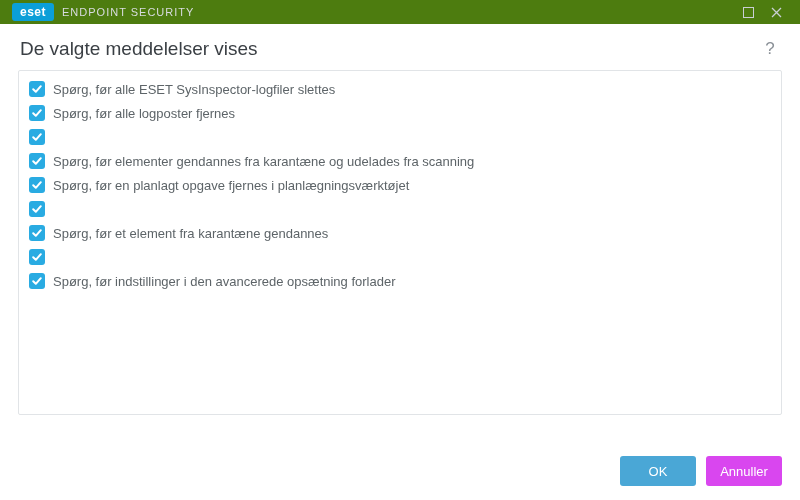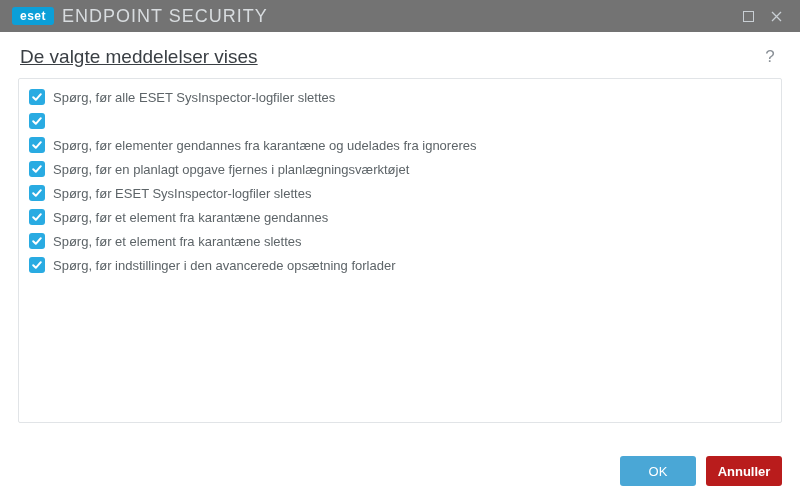--- a/index.html
+++ b/index.html
@@ -7,40 +7,40 @@
     font-family: "Segoe UI", Arial, sans-serif;
     font-size: 13px;
     background: #fff;
     width: 800px;
     height: 500px;
     overflow: hidden;
     display: flex;
     flex-direction: column;
   }
   .titlebar {
-    background: #737373;
+    background: #4d7c0f;
     color: #cfd4d9;
-    height: 32px;
+    height: 24px;
     display: flex;
     align-items: center;
     padding: 0 10px 0 12px;
   }
   .brand-badge {
     background: #0b9fd8;
     color: #fff;
     font-weight: bold;
     font-size: 12px;
     padding: 2px 8px;
     border-radius: 3px;
     letter-spacing: 0.5px;
     margin-right: 8px;
   }
   .brand-text {
     color: #d8dcdf;
-    font-size: 18px;
+    font-size: 11px;
     letter-spacing: 1px;
   }
   .titlebar-spacer { flex: 1; }
   .win-btn {
     width: 28px;
     height: 28px;
     display: flex;
     align-items: center;
     justify-content: center;
     color: #c9cfd4;
@@ -49,21 +49,20 @@
   .win-btn svg { display: block; }
   .header {
     padding: 14px 20px 10px 20px;
     display: flex;
     align-items: center;
   }
   .header h1 {
     font-size: 19px;
     font-weight: 400;
     color: #3a3f44;
-    text-decoration: underline;
   }
   .help-icon {
     margin-left: auto;
     color: #8a9097;
     font-size: 17px;
     cursor: pointer;
     width: 20px;
     text-align: center;
   }
   .list-wrap {
@@ -107,21 +106,21 @@
     min-width: 76px;
     height: 30px;
     border: none;
     border-radius: 3px;
     font-size: 13px;
     color: #fff;
     cursor: pointer;
     padding: 0 9px;
   }
   .btn-primary { background: #4aa7d6; }
-  .btn-secondary { background: #b91c1c; font-weight: bold; }
+  .btn-secondary { background: #d946ef; }
   
   .list-wrap::-webkit-scrollbar { width: 10px; }
   .list-wrap::-webkit-scrollbar-track { background: #f2f3f4; }
   .list-wrap::-webkit-scrollbar-thumb { background: #c4c8cc; border-radius: 5px; }
 </style>
 </head>
 <body>
 
 <div class="titlebar">
   <span class="brand-badge">eset</span>
@@ -154,60 +153,66 @@
         </svg>
       </div>
       <span class="row-label">Spørg, før alle ESET SysInspector-logfiler slettes</span>
     </div>
     <div class="row">
       <div class="cb">
         <svg width="12" height="12" viewBox="0 0 12 12">
           <path d="M2.2 6.2 L4.8 8.8 L9.8 3.2" fill="none" stroke="#fff" stroke-width="2" stroke-linecap="round" stroke-linejoin="round"></path>
         </svg>
       </div>
-    </div>
-    <div class="row">
-      <div class="cb">
-        <svg width="12" height="12" viewBox="0 0 12 12">
-          <path d="M2.2 6.2 L4.8 8.8 L9.8 3.2" fill="none" stroke="#fff" stroke-width="2" stroke-linecap="round" stroke-linejoin="round"></path>
-        </svg>
-      </div>
-      <span class="row-label">Spørg, før elementer gendannes fra karantæne og udelades fra ignoreres</span>
+      <span class="row-label">Spørg, før alle logposter fjernes</span>
+    </div>
+    <div class="row">
+      <div class="cb">
+        <svg width="12" height="12" viewBox="0 0 12 12">
+          <path d="M2.2 6.2 L4.8 8.8 L9.8 3.2" fill="none" stroke="#fff" stroke-width="2" stroke-linecap="round" stroke-linejoin="round"></path>
+        </svg>
+      </div>
+    </div>
+    <div class="row">
+      <div class="cb">
+        <svg width="12" height="12" viewBox="0 0 12 12">
+          <path d="M2.2 6.2 L4.8 8.8 L9.8 3.2" fill="none" stroke="#fff" stroke-width="2" stroke-linecap="round" stroke-linejoin="round"></path>
+        </svg>
+      </div>
+      <span class="row-label">Spørg, før elementer gendannes fra karantæne og udelades fra scanning</span>
     </div>
     <div class="row">
       <div class="cb">
         <svg width="12" height="12" viewBox="0 0 12 12">
           <path d="M2.2 6.2 L4.8 8.8 L9.8 3.2" fill="none" stroke="#fff" stroke-width="2" stroke-linecap="round" stroke-linejoin="round"></path>
         </svg>
       </div>
       <span class="row-label">Spørg, før en planlagt opgave fjernes i planlægningsværktøjet</span>
     </div>
     <div class="row">
       <div class="cb">
         <svg width="12" height="12" viewBox="0 0 12 12">
           <path d="M2.2 6.2 L4.8 8.8 L9.8 3.2" fill="none" stroke="#fff" stroke-width="2" stroke-linecap="round" stroke-linejoin="round"></path>
         </svg>
       </div>
-      <span class="row-label">Spørg, før ESET SysInspector-logfiler slettes</span>
     </div>
     <div class="row">
       <div class="cb">
         <svg width="12" height="12" viewBox="0 0 12 12">
           <path d="M2.2 6.2 L4.8 8.8 L9.8 3.2" fill="none" stroke="#fff" stroke-width="2" stroke-linecap="round" stroke-linejoin="round"></path>
         </svg>
       </div>
       <span class="row-label">Spørg, før et element fra karantæne gendannes</span>
     </div>
     <div class="row">
       <div class="cb">
         <svg width="12" height="12" viewBox="0 0 12 12">
           <path d="M2.2 6.2 L4.8 8.8 L9.8 3.2" fill="none" stroke="#fff" stroke-width="2" stroke-linecap="round" stroke-linejoin="round"></path>
         </svg>
       </div>
-      <span class="row-label">Spørg, før et element fra karantæne slettes</span>
     </div>
     <div class="row">
       <div class="cb">
         <svg width="12" height="12" viewBox="0 0 12 12">
           <path d="M2.2 6.2 L4.8 8.8 L9.8 3.2" fill="none" stroke="#fff" stroke-width="2" stroke-linecap="round" stroke-linejoin="round"></path>
         </svg>
       </div>
       <span class="row-label">Spørg, før indstillinger i den avancerede opsætning forlader</span>
     </div>
   </div>

